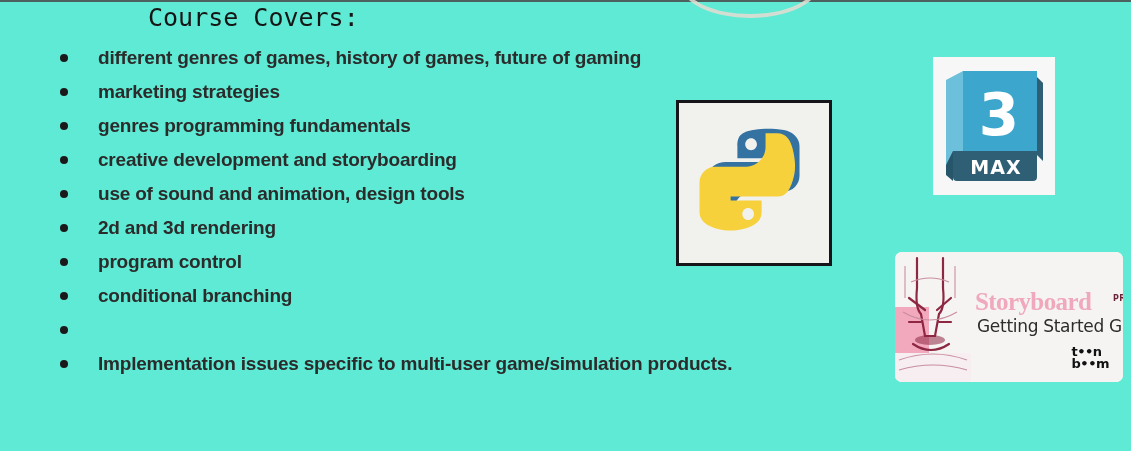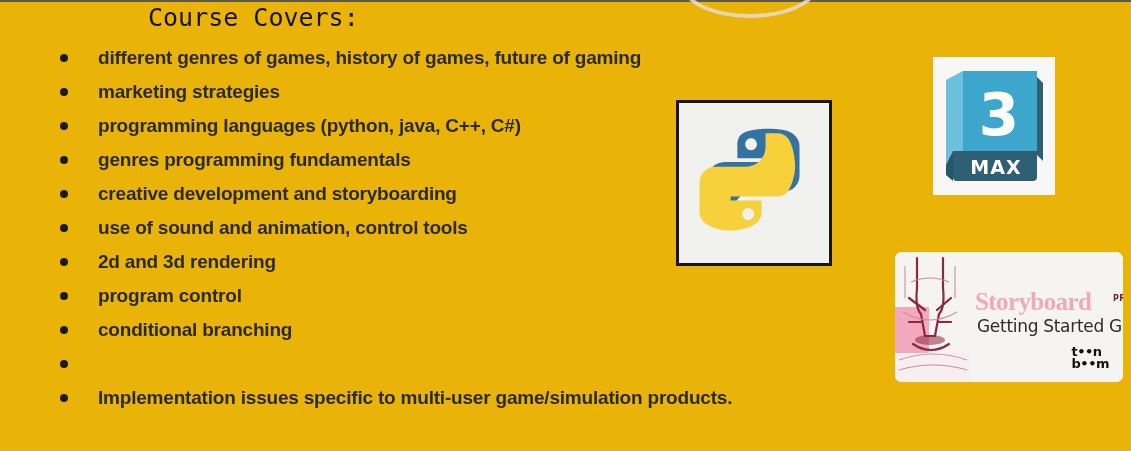--- a/index.html
+++ b/index.html
@@ -7,21 +7,21 @@
     padding: 0;
     background: #ffffff;
   }
   body {
     font-family: "Liberation Sans", sans-serif;
   }
   #slide {
     position: relative;
     width: 1131px;
     height: 451px;
-    background: #eab308;
+    background: #5eead4;
     overflow: hidden;
   }
 
   
   #top-arc {
     position: absolute;
     left: 680px;
     top: -52px;
     width: 132px;
     height: 62px;
@@ -188,33 +188,29 @@
     <li class="bullet-row">
       <span class="bullet-dot"></span>
       <span class="bullet-text">different genres of games, history of games, future of gaming</span>
     </li>
     <li class="bullet-row">
       <span class="bullet-dot"></span>
       <span class="bullet-text">marketing strategies</span>
     </li>
     <li class="bullet-row">
       <span class="bullet-dot"></span>
-      <span class="bullet-text">programming languages (python, java, C++, C#)</span>
-    </li>
-    <li class="bullet-row">
-      <span class="bullet-dot"></span>
       <span class="bullet-text">genres programming fundamentals</span>
     </li>
     <li class="bullet-row">
       <span class="bullet-dot"></span>
       <span class="bullet-text">creative development and storyboarding</span>
     </li>
     <li class="bullet-row">
       <span class="bullet-dot"></span>
-      <span class="bullet-text">use of sound and animation, control tools</span>
+      <span class="bullet-text">use of sound and animation, design tools</span>
     </li>
     <li class="bullet-row">
       <span class="bullet-dot"></span>
       <span class="bullet-text">2d and 3d rendering</span>
     </li>
     <li class="bullet-row">
       <span class="bullet-dot"></span>
       <span class="bullet-text">program control</span>
     </li>
     <li class="bullet-row">

